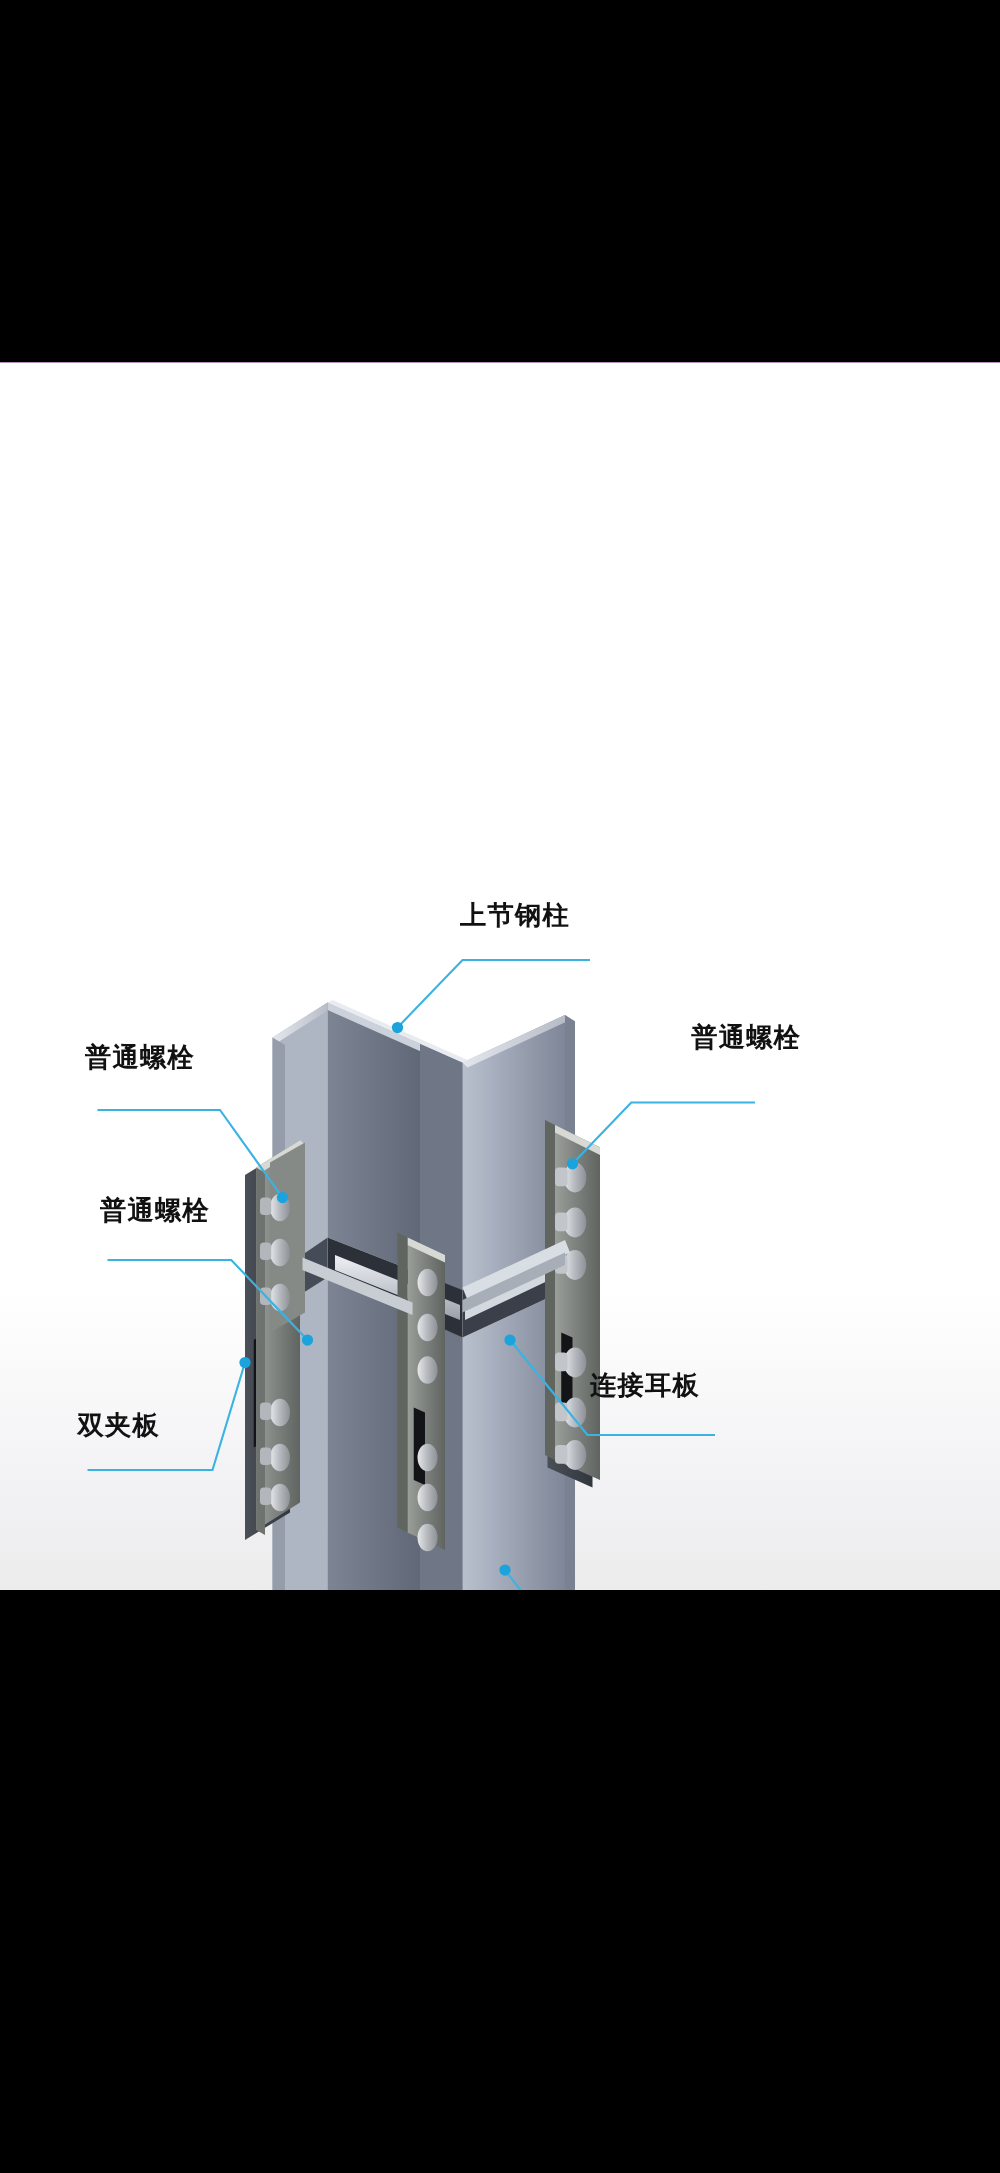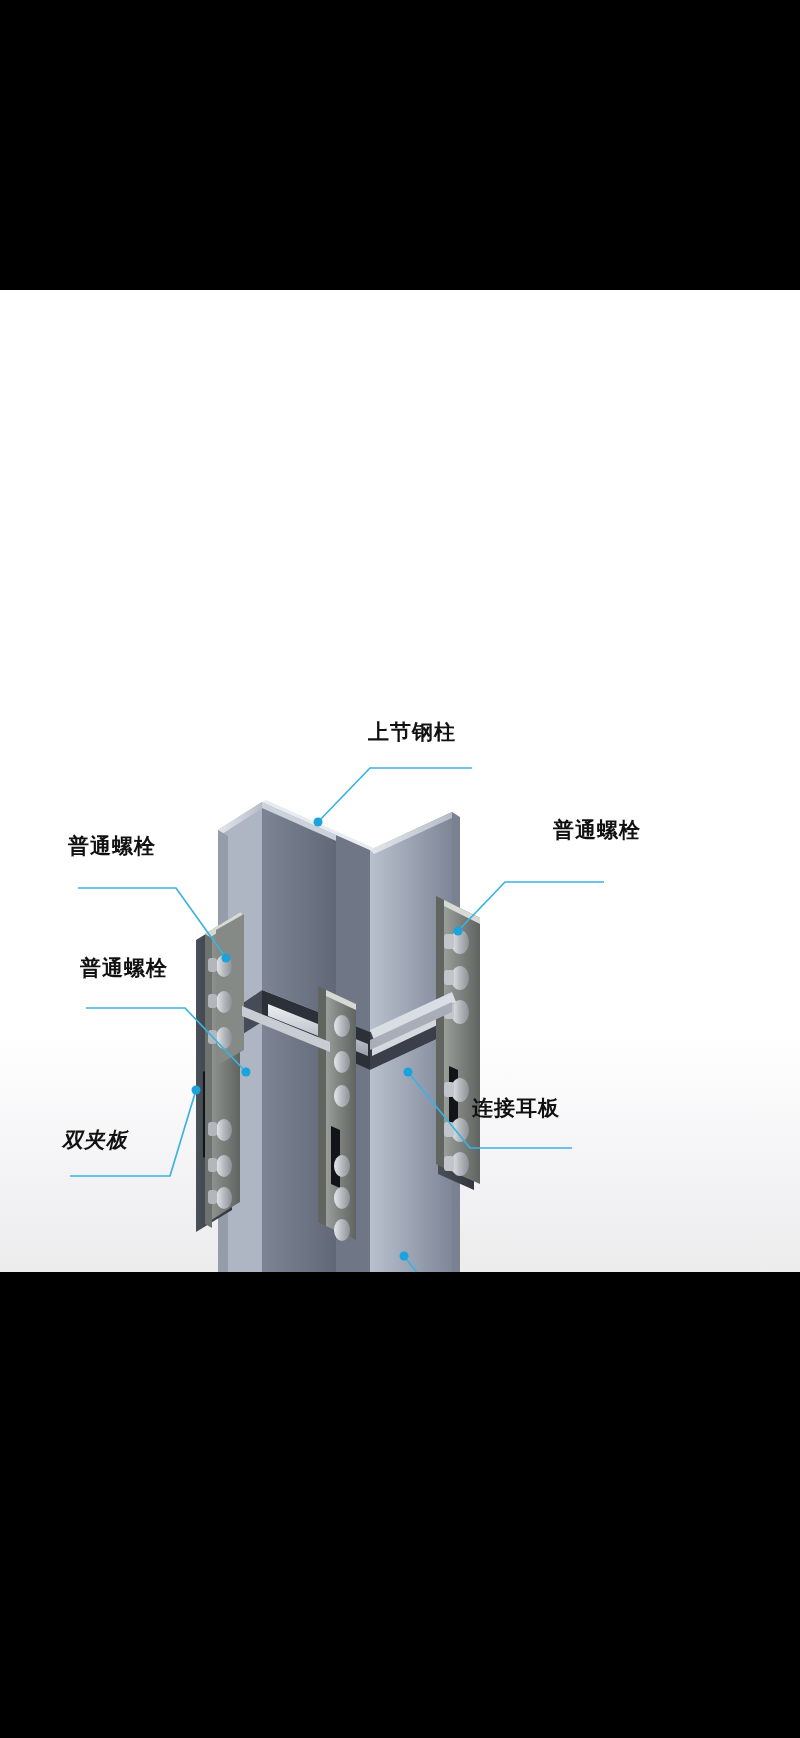--- a/index.html
+++ b/index.html
@@ -224,18 +224,18 @@
     </svg>
 
     <div class="lbl" style="left:368px;top:432px;">上节钢柱</div>
 
     <div class="lbl" style="left:532px;top:530px;margin-left:21px;">普通螺栓</div>
 
     <div class="lbl" style="left:68px;top:546px;">普通螺栓</div>
 
     <div class="lbl" style="left:80px;top:668px;">普通螺栓</div>
 
-    <div class="lbl" style="left:62px;top:840px;font-style:italic;">双夹板</div>
+    <div class="lbl" style="left:62px;top:840px;">双夹板</div>
 
     <div class="lbl" style="left:472px;top:808px;">连接耳板</div>
 
   </div>
 </div>
 
 </body></html>

